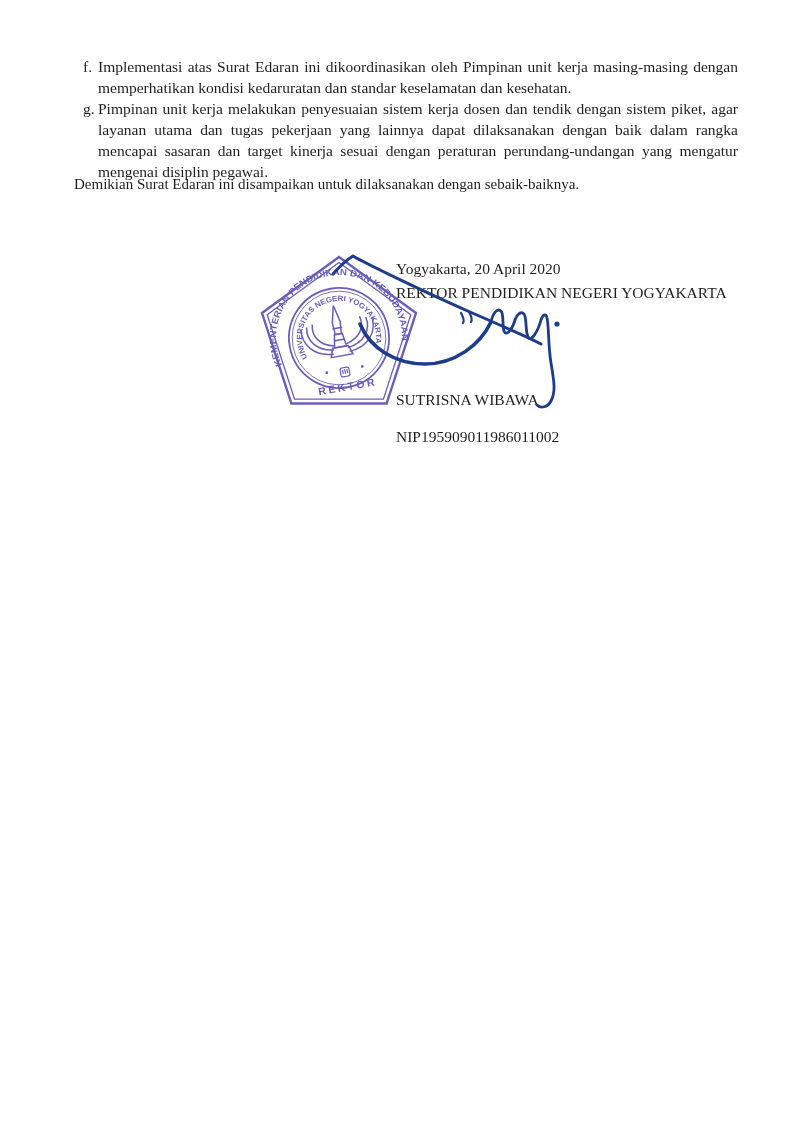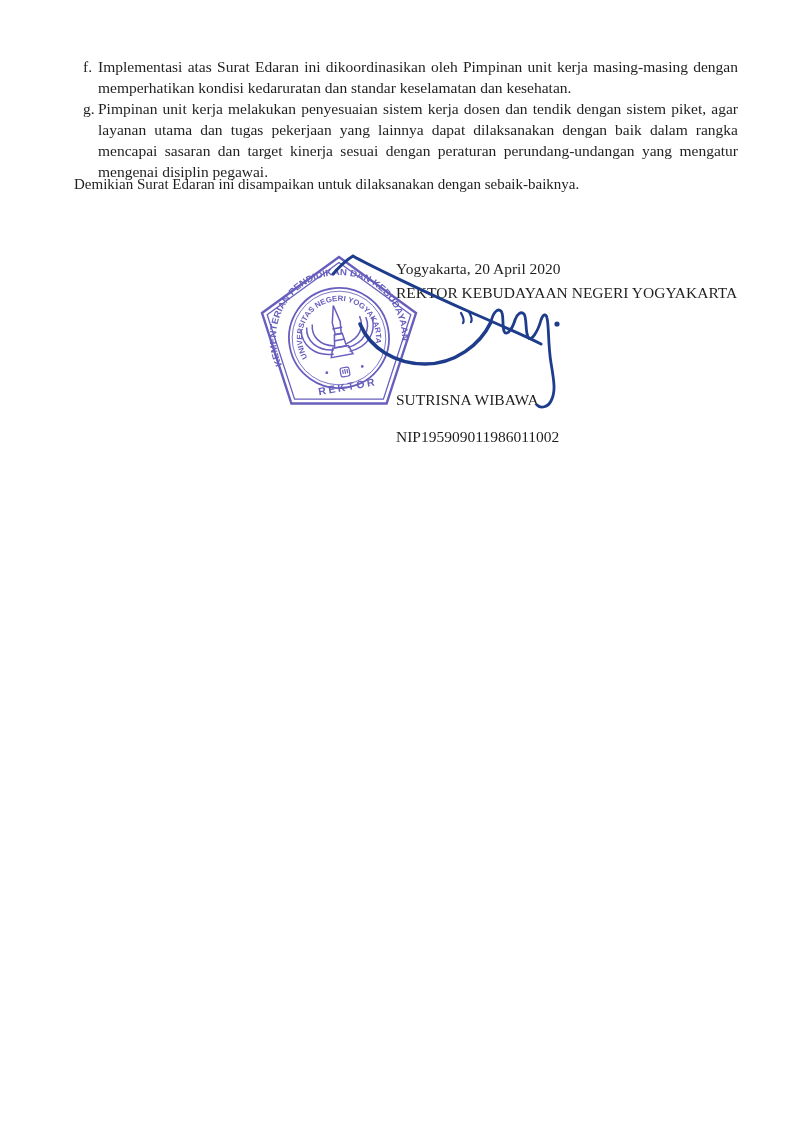--- a/index.html
+++ b/index.html
@@ -74,21 +74,21 @@
     </div>
     <div class="list-item">
       <span class="list-marker">g.</span>
       <p class="list-item-text">Pimpinan unit kerja melakukan penyesuaian sistem kerja dosen dan tendik dengan sistem piket, agar layanan utama dan tugas pekerjaan yang lainnya dapat dilaksanakan dengan baik dalam rangka mencapai sasaran dan target kinerja sesuai dengan peraturan perundang-undangan yang mengatur mengenai disiplin pegawai.</p>
     </div>
   </div>
 
   <p class="closing">Demikian Surat Edaran ini disampaikan untuk dilaksanakan dengan sebaik-baiknya.</p>
 
   <div class="sig-line sig-place-date">Yogyakarta, 20 April 2020</div>
-  <div class="sig-line sig-title">REKTOR KEBUDAYAAN NEGERI YOGYAKARTA</div>
+  <div class="sig-line sig-title">REKTOR PENDIDIKAN NEGERI YOGYAKARTA</div>
   <div class="sig-line sig-name">SUTRISNA WIBAWA</div>
   <div class="sig-line sig-nip">NIP195909011986011002</div>
 
   <svg class="stamp-svg" viewBox="0 0 180 170" aria-hidden="true">
     <defs>
       <path id="arcOuter" d="M 30.1,107.5 A 63,63 0 1 1 149.9,107.5"></path>
       <path id="arcInner" d="M 56.5,103.6 A 37,37 0 1 1 123.5,103.6"></path>
     </defs>
 
     <polygon class="line" points="90,7 13,63 42.4,153.5 137.6,153.5 167,63" stroke-width="2.4"></polygon>

